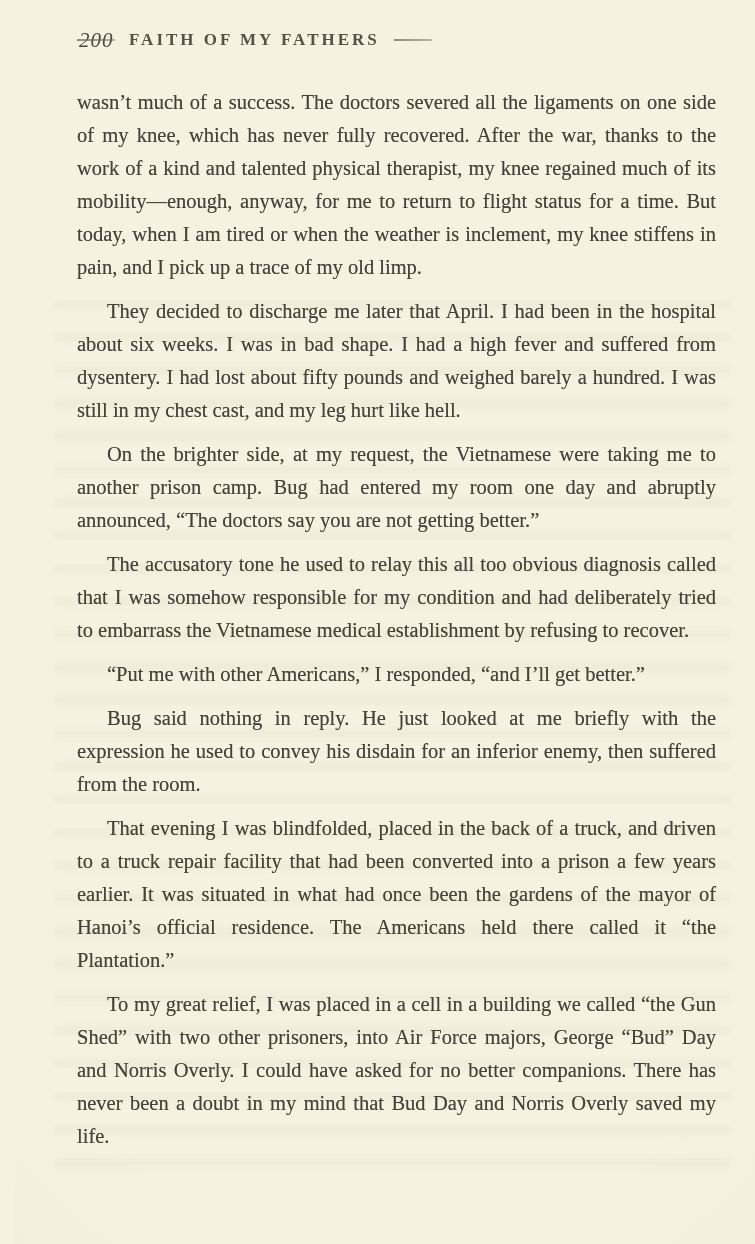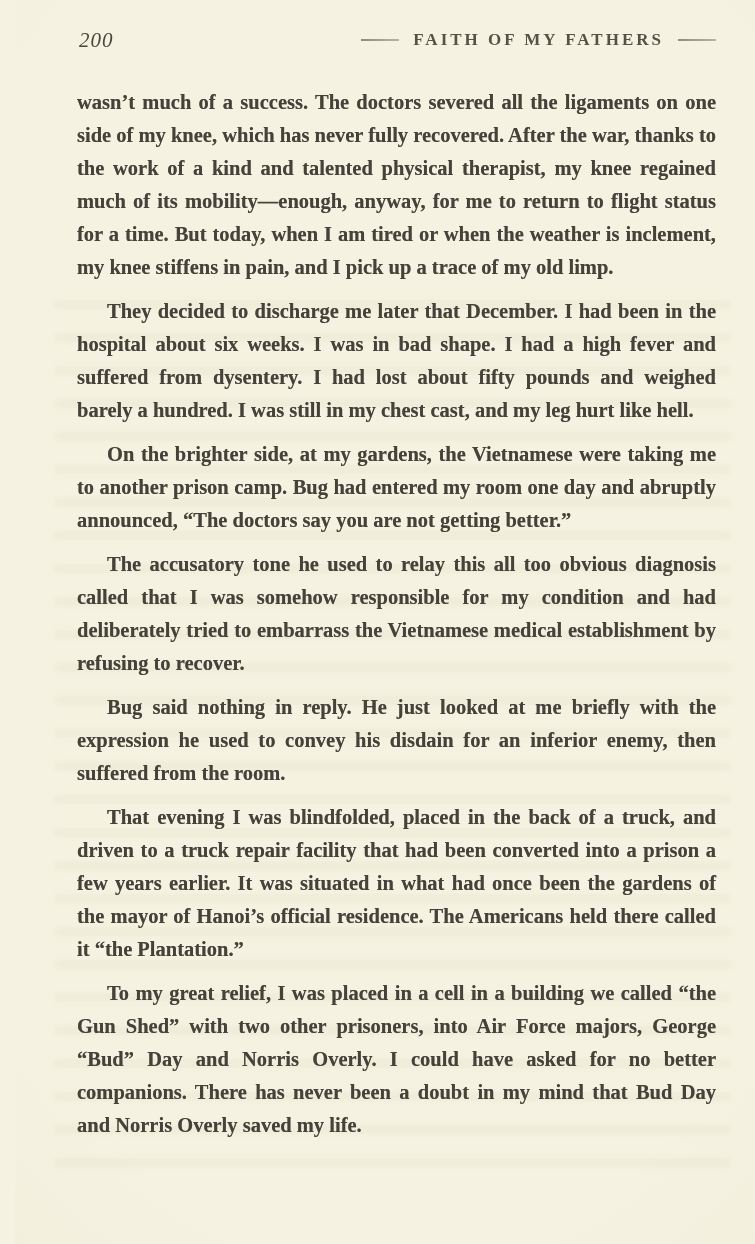--- a/index.html
+++ b/index.html
@@ -50,21 +50,21 @@
     top: 2px;
     font-style: italic;
     font-size: 21px;
     letter-spacing: 1px;
     color: #4a463c;
   }
   .head-center {
     position: absolute;
     left: 0; right: 0;
     top: 4px;
-    text-align: right;
+    text-align: left;
     white-space: nowrap;
   }
   .running-title {
     font-size: 17px;
     letter-spacing: 3px;
     font-weight: bold;
     color: #555147;
     margin: 0 14px;
   }
   .rule {
@@ -80,21 +80,20 @@
     z-index: 1;
   }
   .para {
     margin: 0 0 11px 0;
     font-size: 20.5px;
     line-height: 33px;
     text-align: justify;
     text-indent: 30px;
     color: #46423a;
     text-shadow: 0 0 0.5px rgba(70,66,58,0.55);
-    font-weight: bold;
   }
   .para.no-indent {
     text-indent: 0;
   }
 </style>
 </head>
 <body>
 
 <div class="page">
 
@@ -102,21 +101,22 @@
 
   <header class="running-head">
     <span class="folio">200</span>
     <div class="head-center">
       <span class="rule"></span><span class="running-title">FAITH OF MY FATHERS</span><span class="rule"></span>
     </div>
   </header>
 
   <main class="text-block">
     <p class="para no-indent">wasn’t much of a success. The doctors severed all the ligaments on one side of my knee, which has never fully recovered. After the war, thanks to the work of a kind and talented physical therapist, my knee regained much of its mobility—enough, anyway, for me to return to flight status for a time. But today, when I am tired or when the weather is inclement, my knee stiffens in pain, and I pick up a trace of my old limp.</p>
-    <p class="para">They decided to discharge me later that December. I had been in the hospital about six weeks. I was in bad shape. I had a high fever and suffered from dysentery. I had lost about fifty pounds and weighed barely a hundred. I was still in my chest cast, and my leg hurt like hell.</p>
-    <p class="para">On the brighter side, at my gardens, the Vietnamese were taking me to another prison camp. Bug had entered my room one day and abruptly announced, “The doctors say you are not getting better.”</p>
+    <p class="para">They decided to discharge me later that April. I had been in the hospital about six weeks. I was in bad shape. I had a high fever and suffered from dysentery. I had lost about fifty pounds and weighed barely a hundred. I was still in my chest cast, and my leg hurt like hell.</p>
+    <p class="para">On the brighter side, at my request, the Vietnamese were taking me to another prison camp. Bug had entered my room one day and abruptly announced, “The doctors say you are not getting better.”</p>
     <p class="para">The accusatory tone he used to relay this all too obvious diagnosis called that I was somehow responsible for my condition and had deliberately tried to embarrass the Vietnamese medical establishment by refusing to recover.</p>
+    <p class="para">“Put me with other Americans,” I responded, “and I’ll get better.”</p>
     <p class="para">Bug said nothing in reply. He just looked at me briefly with the expression he used to convey his disdain for an inferior enemy, then suffered from the room.</p>
     <p class="para">That evening I was blindfolded, placed in the back of a truck, and driven to a truck repair facility that had been converted into a prison a few years earlier. It was situated in what had once been the gardens of the mayor of Hanoi’s official residence. The Americans held there called it “the Plantation.”</p>
     <p class="para">To my great relief, I was placed in a cell in a building we called “the Gun Shed” with two other prisoners, into Air Force majors, George “Bud” Day and Norris Overly. I could have asked for no better companions. There has never been a doubt in my mind that Bud Day and Norris Overly saved my life.</p>
   </main>
 
 </div>
 
 </body></html>

